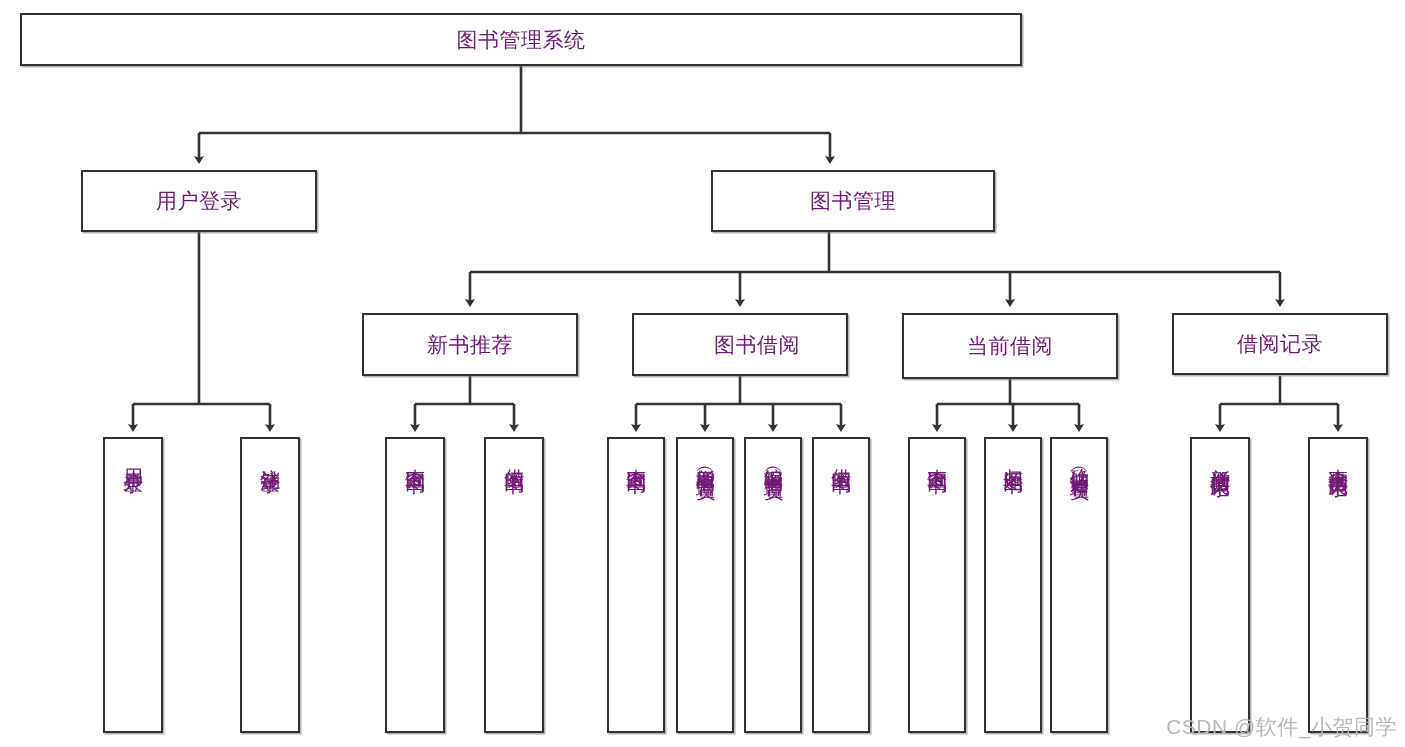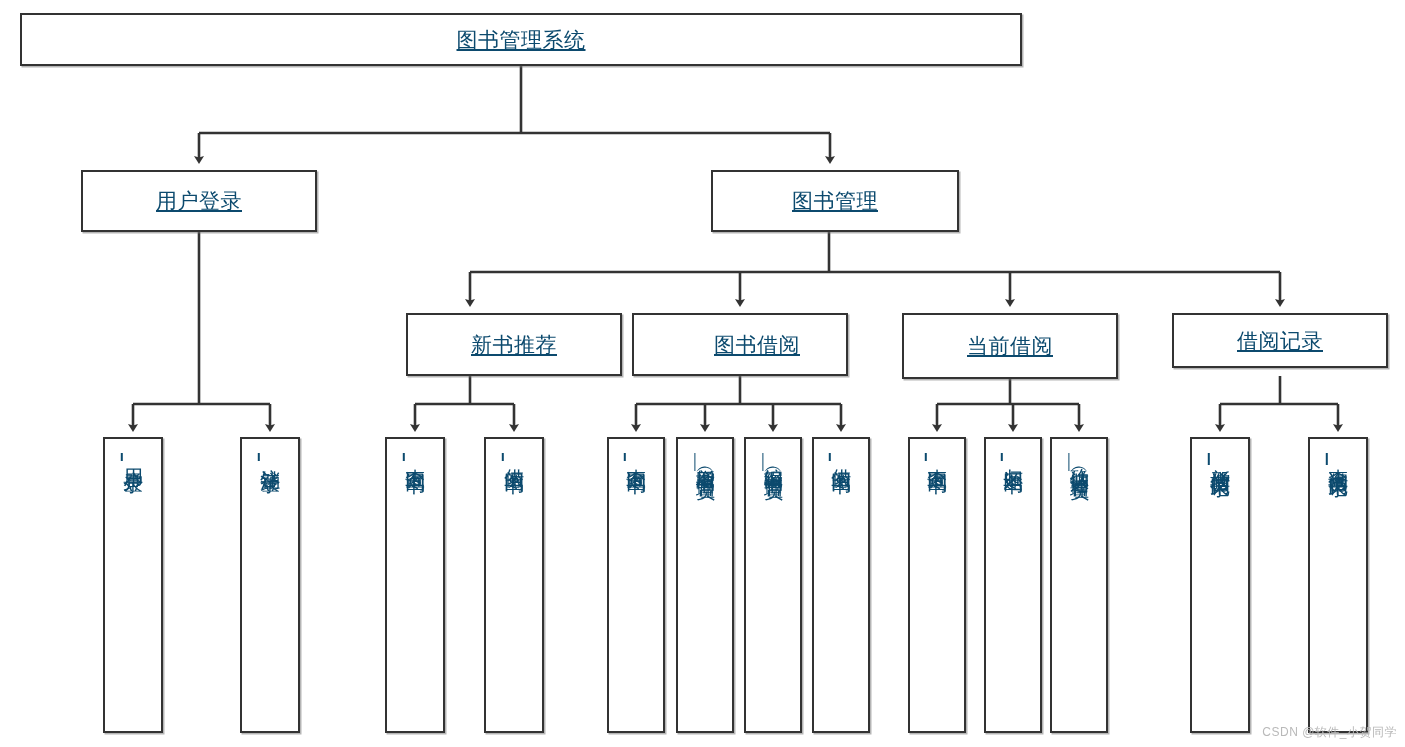--- a/index.html
+++ b/index.html
@@ -27,22 +27,21 @@
   }
   .node {
     position: absolute;
     box-sizing: border-box;
     background: #ffffff;
     border: 2px solid #333333;
     box-shadow: 1.5px 1.5px 0 rgba(120,120,120,0.55);
     display: flex;
     align-items: center;
     justify-content: center;
-    color: #0c4a6e;
-    text-decoration: underline;
+    color: #701a75;
   }
   .node.horiz {
     font-size: 21px;
     letter-spacing: 0.5px;
   }
   .node.vert {
     align-items: flex-start;
     justify-content: center;
     padding-top: 14px;
   }
@@ -56,21 +55,21 @@
     text-align: left;
   }
   .node.vert.tall .vtext {
     font-size: 19px;
     line-height: 1.2;
   }
   .watermark {
     position: absolute;
     right: 8px;
     bottom: 6px;
-    font-size: 12px;
+    font-size: 21px;
     color: #b9b9b9;
     white-space: nowrap;
     letter-spacing: 0.5px;
   }
 </style>
 </head>
 <body>
 
 <div id="canvas">
 
@@ -124,34 +123,34 @@
     </g>
   </svg>
 
   <div class="node horiz" id="node-root" style="left: 20px; top: 13px; width: 1002px; height: 53px;">
     <span>图书管理系统</span>
   </div>
 
   <div class="node horiz" id="node-l2-0" style="left: 81px; top: 170px; width: 236px; height: 62px;">
     <span>用户登录</span>
   </div>
-  <div class="node horiz" id="node-l2-1" style="left: 711px; top: 170px; width: 248px; height: 62px;">
+  <div class="node horiz" id="node-l2-1" style="left: 711px; top: 170px; width: 284px; height: 62px;">
     <span>图书管理</span>
   </div>
 
-  <div class="node horiz" id="node-l3-0" style="left: 362px; top: 313px; width: 216px; height: 63px; margin-left: 44px;">
+  <div class="node horiz" id="node-l3-0" style="left: 362px; top: 313px; width: 216px; height: 63px;">
     <span>新书推荐</span>
   </div>
   <div class="node horiz" id="node-l3-1" style="left: 632px; top: 313px; width: 216px; height: 63px; padding-left: 34px;">
     <span>图书借阅</span>
   </div>
   <div class="node horiz" id="node-l3-2" style="left: 902px; top: 313px; width: 216px; height: 66px;">
     <span>当前借阅</span>
   </div>
-  <div class="node horiz" id="node-l3-3" style="left: 1172px; top: 313px; width: 216px; height: 55px;">
+  <div class="node horiz" id="node-l3-3" style="left: 1172px; top: 313px; width: 216px; height: 62px;">
     <span>借阅记录</span>
   </div>
 
   <div class="node vert" id="node-leaf-0" style="left: 103px; top: 437px; width: 60px; height: 296px;">
     <span class="vtext">用户登录</span>
   </div>
   <div class="node vert" id="node-leaf-1" style="left: 240px; top: 437px; width: 60px; height: 296px;">
     <span class="vtext">注销登录</span>
   </div>
   <div class="node vert" id="node-leaf-2" style="left: 385px; top: 437px; width: 60px; height: 296px;">

